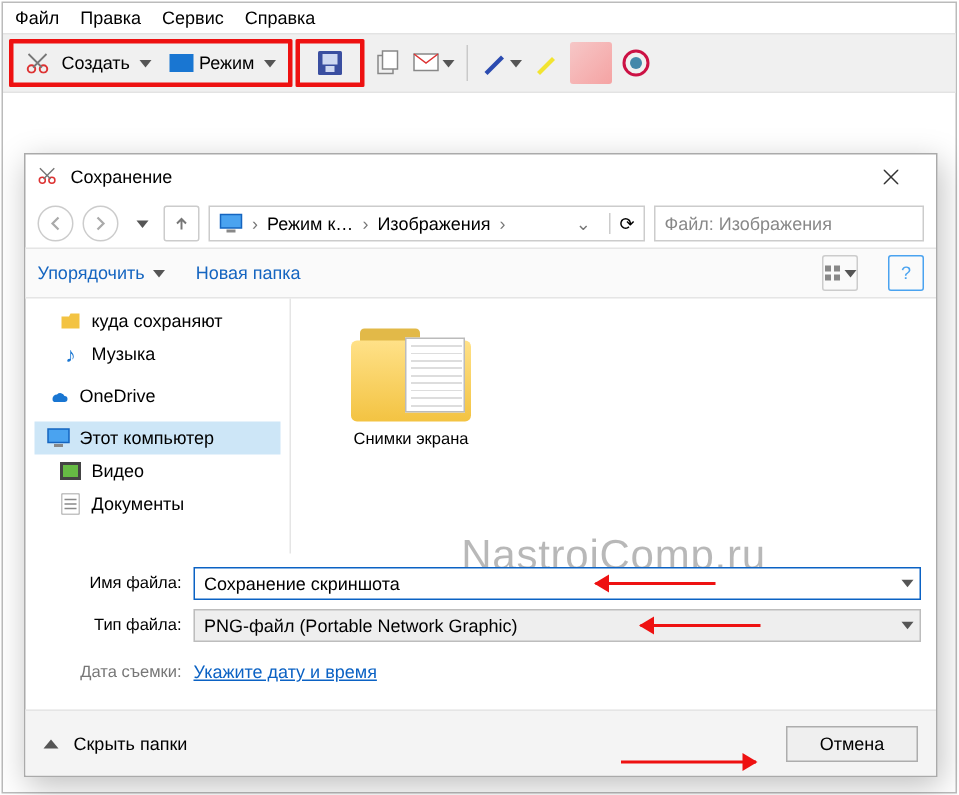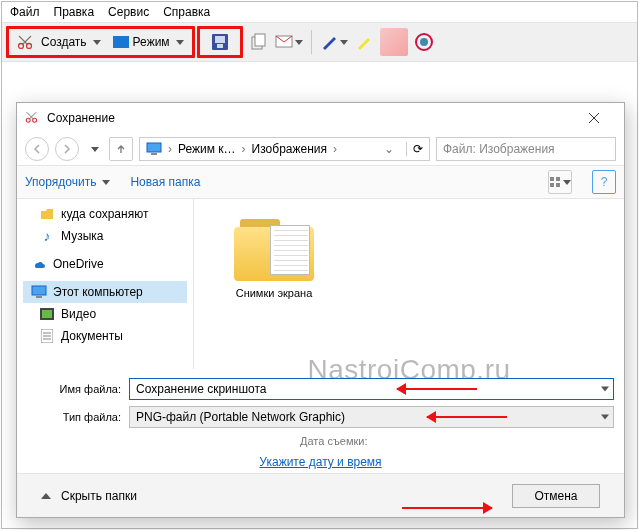--- a/index.html
+++ b/index.html
@@ -65,24 +65,24 @@
   .fld-paper::before { content:''; position:absolute; left:3px; top:4px; width:34px; height:42px; background: repeating-linear-gradient(#ddd 0 1px, transparent 1px 5px); }
   .folder-label { margin-top:6px; font-size:11px; text-align:center; }
   .watermark { position:absolute; left:50%; top:155px; transform:translateX(-50%); font-size:28px; color:rgba(0,0,0,.28); letter-spacing:.5px; pointer-events:none; }
 
   .dlg-form { padding: 6px 10px 0 10px; }
   .form-row { display:flex; align-items:center; height:28px; gap:8px; position:relative; }
   .form-label { width:94px; text-align:right; font-size:11px; }
   .form-input { flex:1; height:22px; border:1px solid #0b62c4; padding:0 6px; font-size:12px; display:flex; align-items:center; background:#fff; position:relative; }
   .form-combo { flex:1; height:22px; border:1px solid #bdbdbd; background:#eee; padding:0 6px; font-size:12px; display:flex; align-items:center; position:relative; }
   .combo-dd { position:absolute; right:4px; top:50%; transform:translateY(-50%); }
-  .date-row { display:flex; align-items:center; height:26px; gap:8px; margin-top:4px;flex-direction:column; }
+  .date-row { display:flex; align-items:center; height:26px; gap:8px; margin-top:4px; }
   .link { color:#0b62c4; text-decoration:underline; font-size:12px; }
 
-  .dlg-bottom { position:absolute; left:0; right:0; bottom:0; height:44px; border-top:1px solid #e5e5e5; background:#f4f4f4; display:flex; align-items:center; padding:0 24px; gap:10px; }
+  .dlg-bottom { position:absolute; left:0; right:0; bottom:0; height:44px; border-top:1px solid #e5e5e5; background:#f4f4f4; display:flex; align-items:center; padding:0 12px; gap:10px; }
   .chevron-up { width:0;height:0;border-left:5px solid transparent;border-right:5px solid transparent;border-bottom:6px solid #555; }
   .btn { width:88px; height:24px; border:1px solid #adadad; background:#efefef; display:flex; align-items:center; justify-content:center; font-size:12px; }
   .btn.primary { border:2px solid #0b62c4; }
 
   
   .red-arrow { position:absolute; height:2px; background:#e11; }
   .red-arrow::after { content:''; position:absolute; right:-1px; top:-5px; border-left:10px solid #e11; border-top:6px solid transparent; border-bottom:6px solid transparent; }
   .red-arrow.left::after { left:-1px; right:auto; border-left:none; border-right:10px solid #e11; }
 
   

